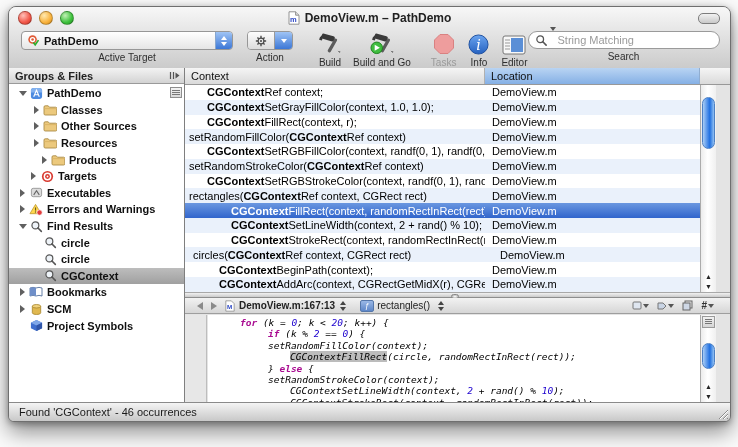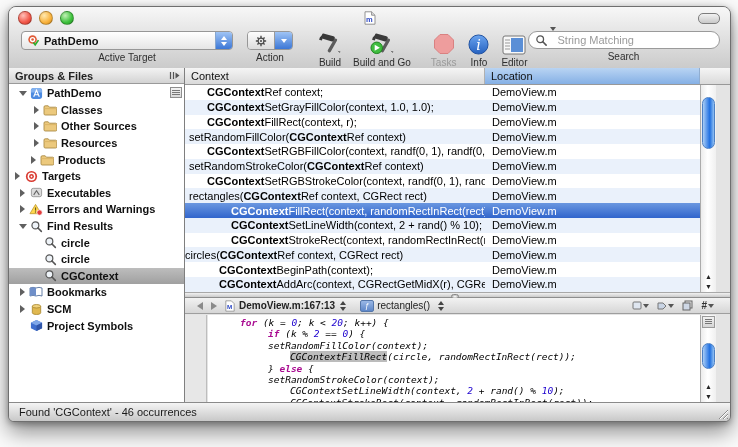--- a/index.html
+++ b/index.html
@@ -113,20 +113,21 @@
         <span class="light green"></span>
       </div>
       <div class="title">
         <span>
           <svg width="12" height="14" viewBox="0 0 12 14">
               <path d="M1 .8h6.6L11 4.2v9H1z" fill="#fff" stroke="#888" stroke-width="0.9"></path>
               <path d="M7.6.8v3.4H11" fill="#ddd" stroke="#888" stroke-width="0.9"></path>
               <text x="5.4" y="11" text-anchor="middle" font-size="7.5" font-weight="bold" fill="#2b46c4" font-family="Liberation Sans">m</text>
             </svg>
         </span>
+        <span>DemoView.m – PathDemo</span>
       </div>
       <div class="lozenge"></div>
     </div>
 
     <div class="toolbar">
       <div class="tgroup" style="margin-right:14px;">
         <div class="popup">
           <span>
             <svg width="13" height="13" viewBox="0 0 14 14">
                 <circle cx="6" cy="6" r="4.6" fill="#e05a36"></circle>
@@ -304,33 +305,33 @@
                 <i></i>
               </span>
               <span class="ticon">
                 <svg width="14" height="12" viewBox="0 0 14 12">
                   <path d="M1 3q0-1.2 1.2-1.2h3l1.2 1.4h6.2q1.2 0 1.2 1.2v5.4q0 1.2-1.2 1.2H2.2Q1 11 1 9.8z" fill="#ecc97d" stroke="#ab8c47" stroke-width="0.9"></path>
                   <path d="M1 4.6h12.8" stroke="#d9b264" stroke-width="0.9"></path>
                 </svg>
               </span>
               <span>Resources</span>
             </div>
-            <div class="trow" style="padding-left: 19px;">
+            <div class="trow" style="padding-left: 30px;">
               <span class="tri closed">
                 <i></i>
               </span>
               <span class="ticon">
                 <svg width="14" height="12" viewBox="0 0 14 12">
                   <path d="M1 3q0-1.2 1.2-1.2h3l1.2 1.4h6.2q1.2 0 1.2 1.2v5.4q0 1.2-1.2 1.2H2.2Q1 11 1 9.8z" fill="#ecc97d" stroke="#ab8c47" stroke-width="0.9"></path>
                   <path d="M1 4.6h12.8" stroke="#d9b264" stroke-width="0.9"></path>
                 </svg>
               </span>
               <span>Products</span>
             </div>
-            <div class="trow" style="padding-left: 3px;">
+            <div class="trow" style="padding-left: 19px;">
               <span class="tri closed">
                 <i></i>
               </span>
               <span class="ticon">
                 <svg width="13" height="13" viewBox="0 0 14 14">
                   <circle cx="7" cy="7" r="6" fill="#d93a30"></circle>
                   <circle cx="7" cy="7" r="4.2" fill="#fff"></circle>
                   <circle cx="7" cy="7" r="2.6" fill="#d93a30"></circle>
                   <circle cx="7" cy="7" r="1" fill="#fff"></circle>
                 </svg>
@@ -492,21 +493,21 @@
             </div>
             <div class="rrow">
               <div class="cell-ctx" style="padding-left: 46px;"><span></span><b>CGContext</b><span>SetLineWidth(context, 2 + rand() % 10);</span></div>
               <div class="cell-loc">DemoView.m</div>
             </div>
             <div class="rrow">
               <div class="cell-ctx" style="padding-left: 46px;"><span></span><b>CGContext</b><span>StrokeRect(context, randomRectInRect(rect));</span></div>
               <div class="cell-loc">DemoView.m</div>
             </div>
             <div class="rrow">
-              <div class="cell-ctx" style=""><span>circles(</span><b>CGContext</b><span>Ref context, CGRect rect)</span></div>
+              <div class="cell-ctx" style=" margin-left: 8px;"><span>circles(</span><b>CGContext</b><span>Ref context, CGRect rect)</span></div>
               <div class="cell-loc">DemoView.m</div>
             </div>
             <div class="rrow">
               <div class="cell-ctx" style="padding-left: 34px;"><span></span><b>CGContext</b><span>BeginPath(context);</span></div>
               <div class="cell-loc">DemoView.m</div>
             </div>
             <div class="rrow">
               <div class="cell-ctx" style="padding-left: 34px;"><span></span><b>CGContext</b><span>AddArc(context, CGRectGetMidX(r), CGRectGetMid</span></div>
               <div class="cell-loc">DemoView.m</div>
             </div>

